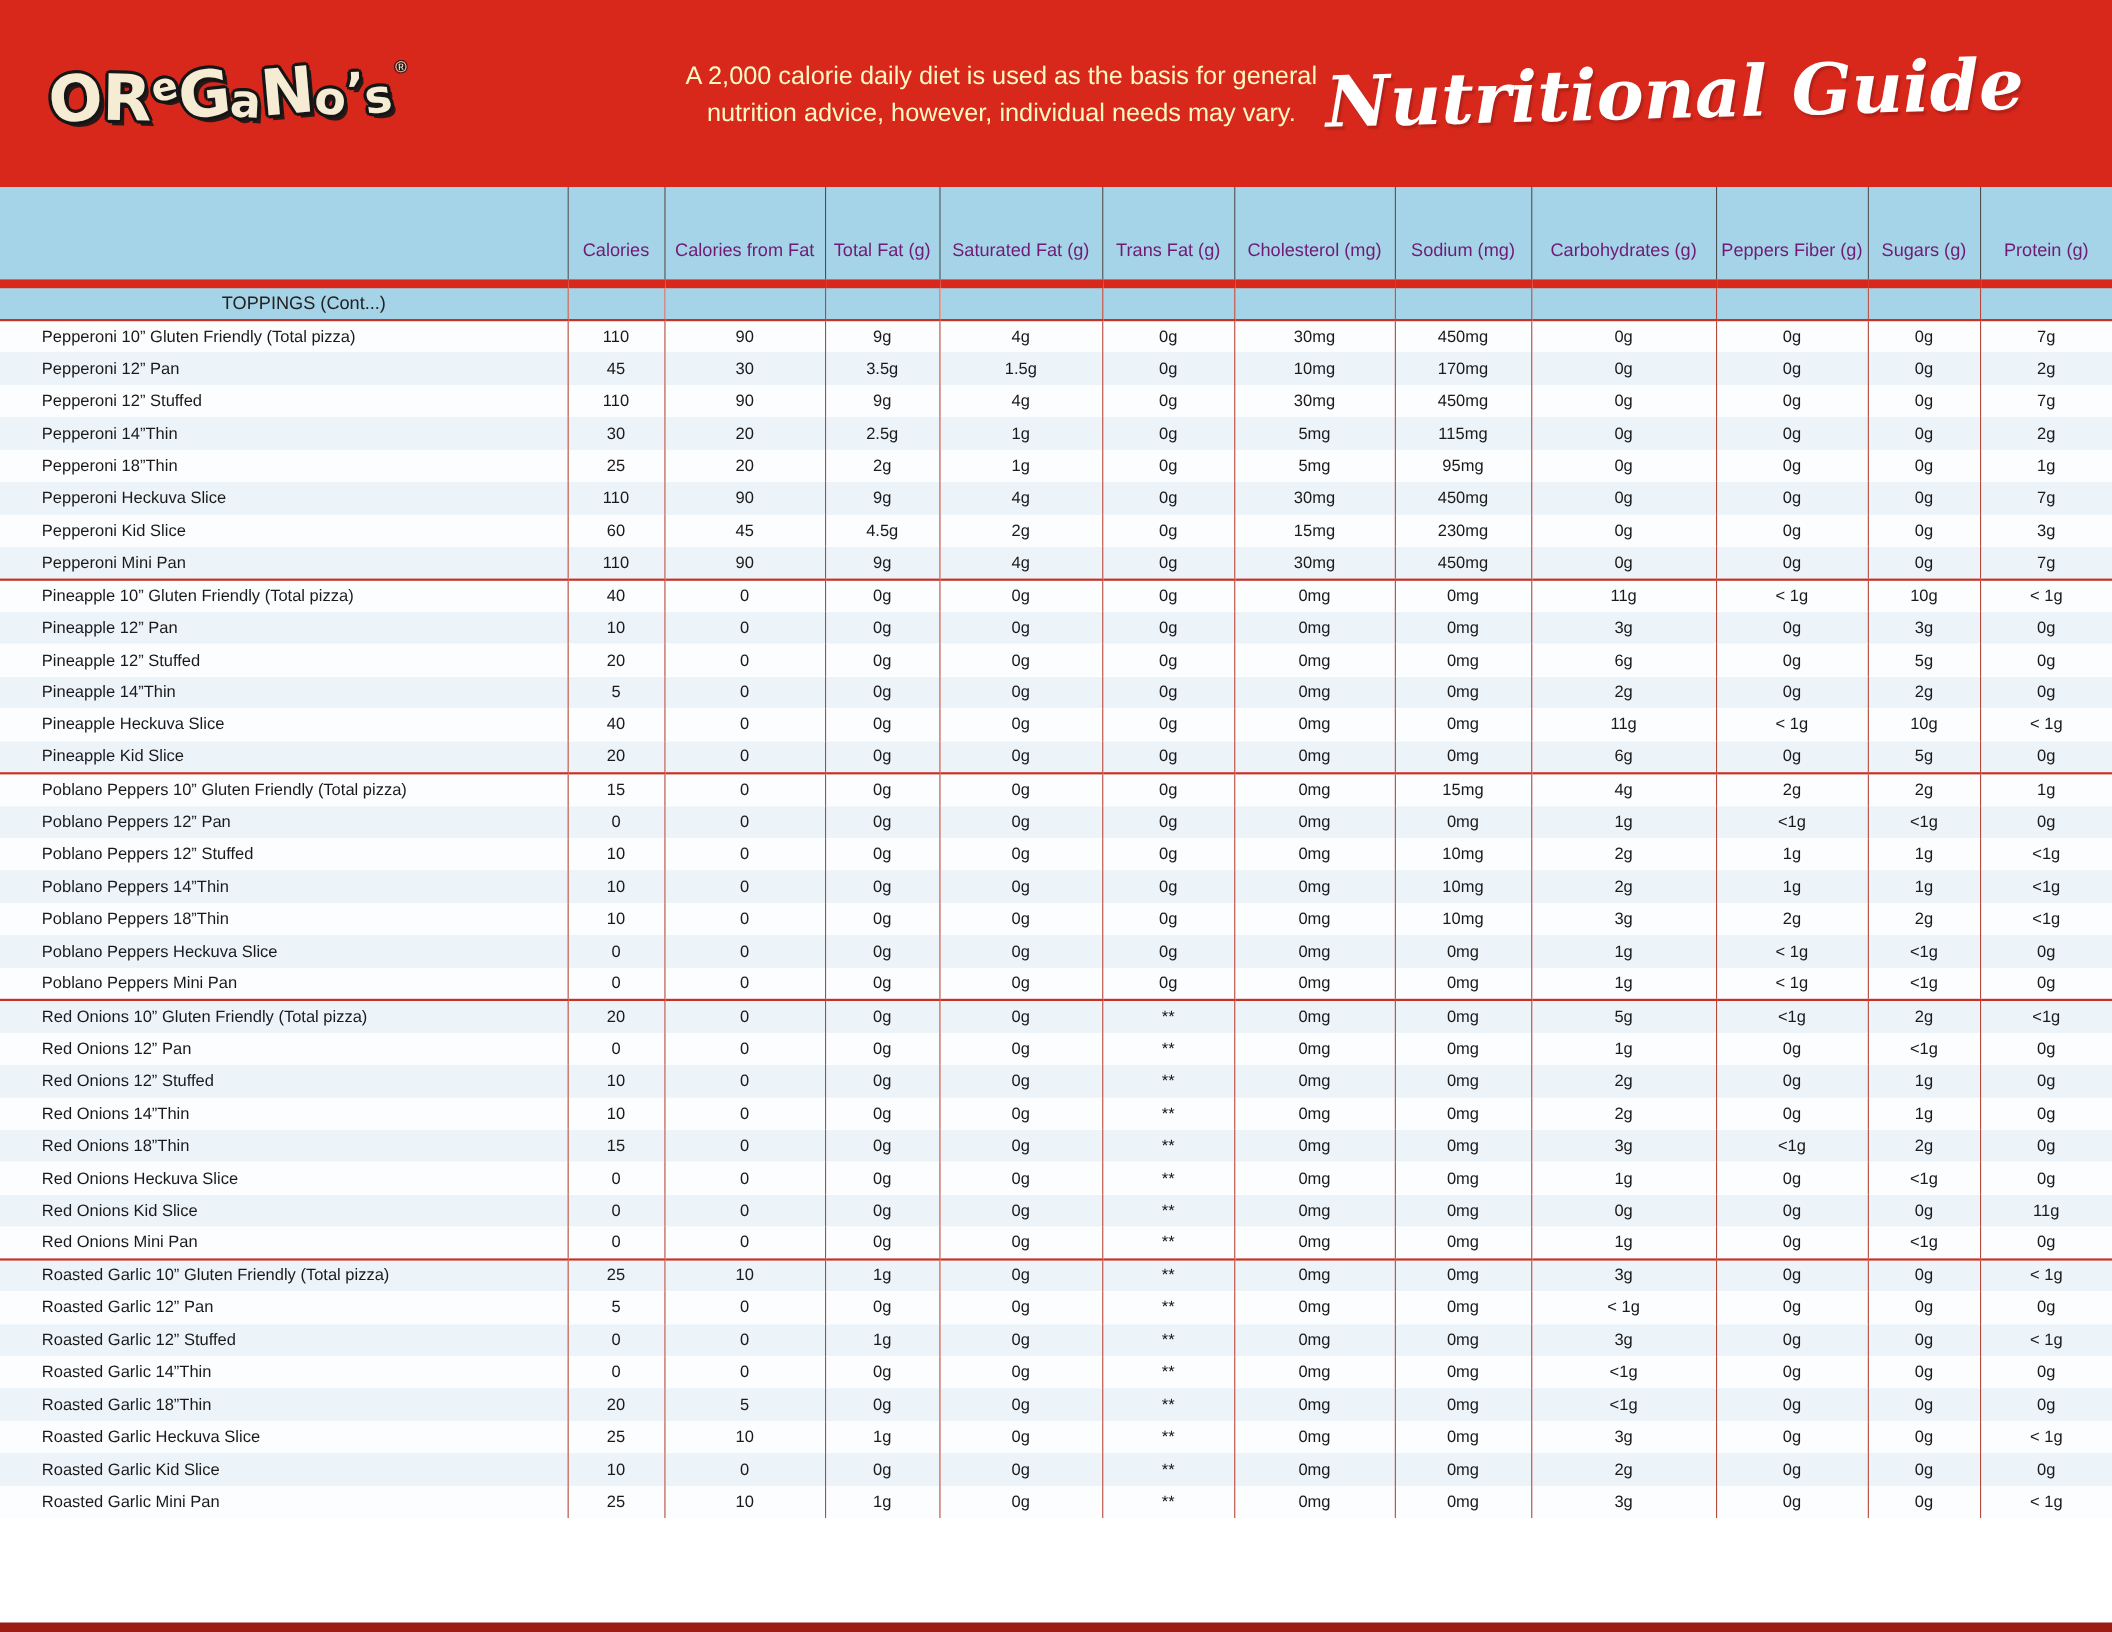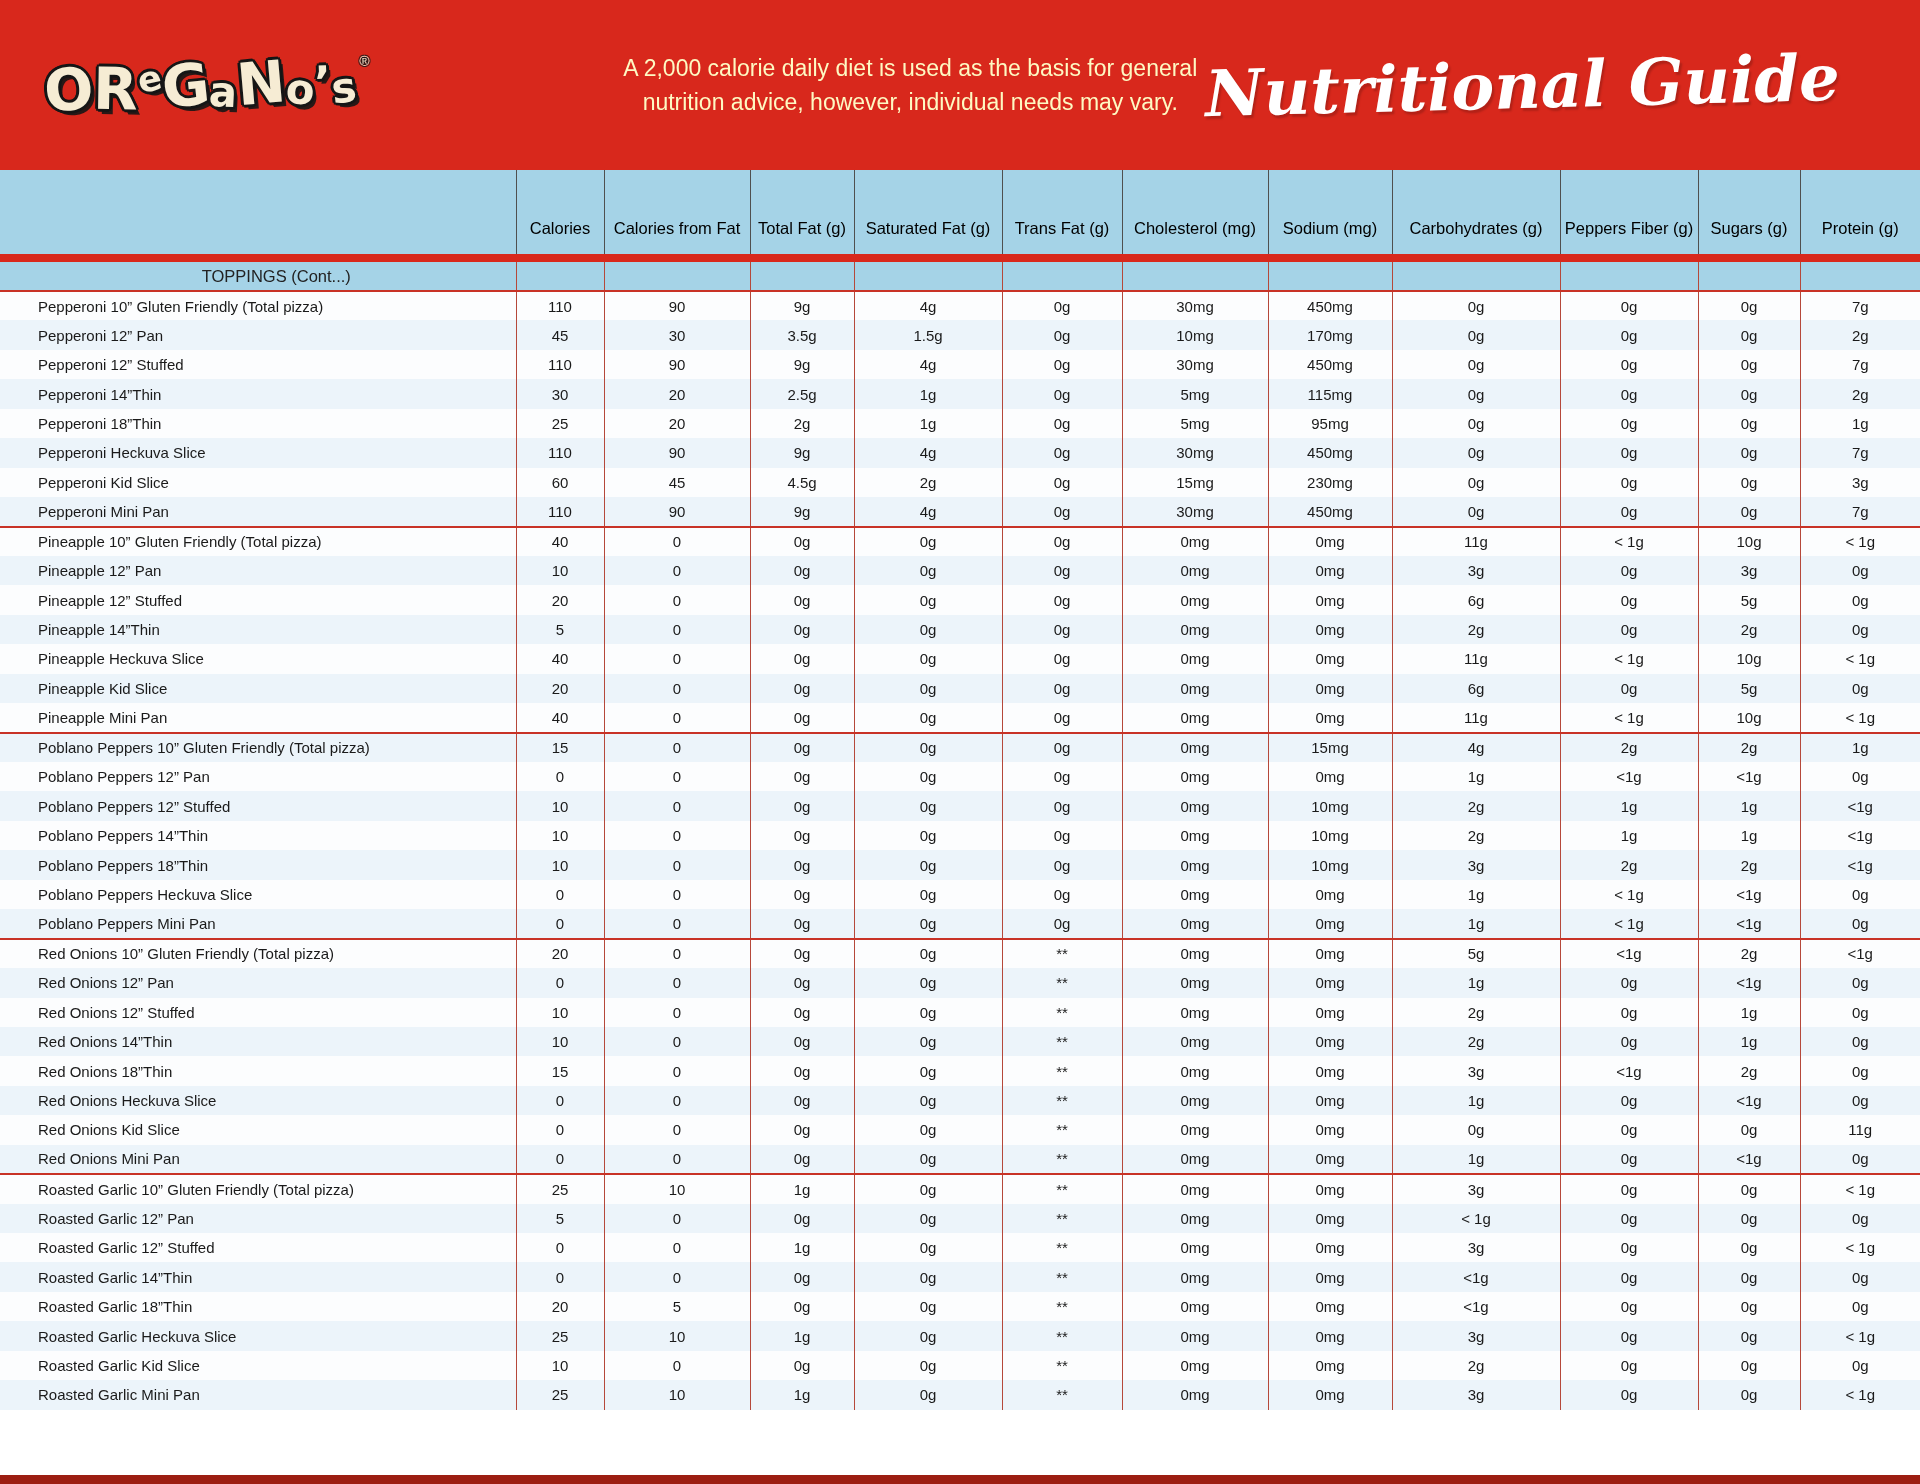--- a/index.html
+++ b/index.html
@@ -55,21 +55,21 @@
   .guide-title{
     justify-self:end;font-family:"DejaVu Serif", serif;font-style:italic;font-weight:bold;
     color:#ffffff;font-size:64px;white-space:nowrap;transform:rotate(-1.5deg);
     text-shadow:2px 3px 2px rgba(0,0,0,.18);
   }
 
   
   table.nutrition{width:1920px;table-layout:fixed;border-collapse:collapse;}
   thead th{
     background:var(--band-blue);height:88px;vertical-align:bottom;padding:0 2px 16px 2px;
-    font-weight:normal;font-size:16.5px;color:#000000;text-align:center;white-space:nowrap;
+    font-weight:normal;font-size:16.5px;color:#701a75;text-align:center;white-space:nowrap;
     border-bottom:8px solid var(--brand-red);
   }
   thead th + th{border-left:1px solid var(--column-line-dark);}
   tbody td{overflow:hidden;}
   .section-row td{background:var(--band-blue);height:33px;text-align:center;}
   .section-row .name-cell{font-size:16.5px;color:#222222;}
   .data-row td{height:29.45px;font-size:15px;}
   .data-row:nth-child(even){background:var(--row-white);}
   .data-row:nth-child(odd){background:var(--row-alt-blue);}
   .name-cell{padding-left:38px;text-align:left;white-space:nowrap;}
@@ -327,34 +327,20 @@
           <td class="val-cell">0g</td>
           <td class="val-cell">0g</td>
           <td class="val-cell">0g</td>
           <td class="val-cell">0mg</td>
           <td class="val-cell">0mg</td>
           <td class="val-cell">6g</td>
           <td class="val-cell">0g</td>
           <td class="val-cell">5g</td>
           <td class="val-cell">0g</td>
         </tr>
-        <tr class="data-row">
-          <td class="name-cell">Pineapple Mini Pan</td>
-          <td class="val-cell">40</td>
-          <td class="val-cell">0</td>
-          <td class="val-cell">0g</td>
-          <td class="val-cell">0g</td>
-          <td class="val-cell">0g</td>
-          <td class="val-cell">0mg</td>
-          <td class="val-cell">0mg</td>
-          <td class="val-cell">11g</td>
-          <td class="val-cell">&lt; 1g</td>
-          <td class="val-cell">10g</td>
-          <td class="val-cell">&lt; 1g</td>
-        </tr>
         <tr class="data-row group-start">
           <td class="name-cell">Poblano Peppers 10” Gluten Friendly (Total pizza)</td>
           <td class="val-cell">15</td>
           <td class="val-cell">0</td>
           <td class="val-cell">0g</td>
           <td class="val-cell">0g</td>
           <td class="val-cell">0g</td>
           <td class="val-cell">0mg</td>
           <td class="val-cell">15mg</td>
           <td class="val-cell">4g</td>

